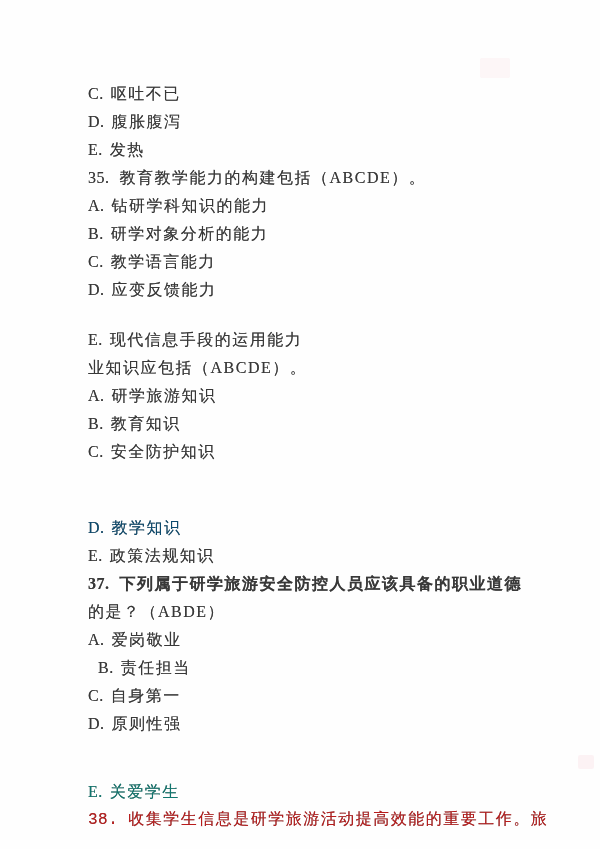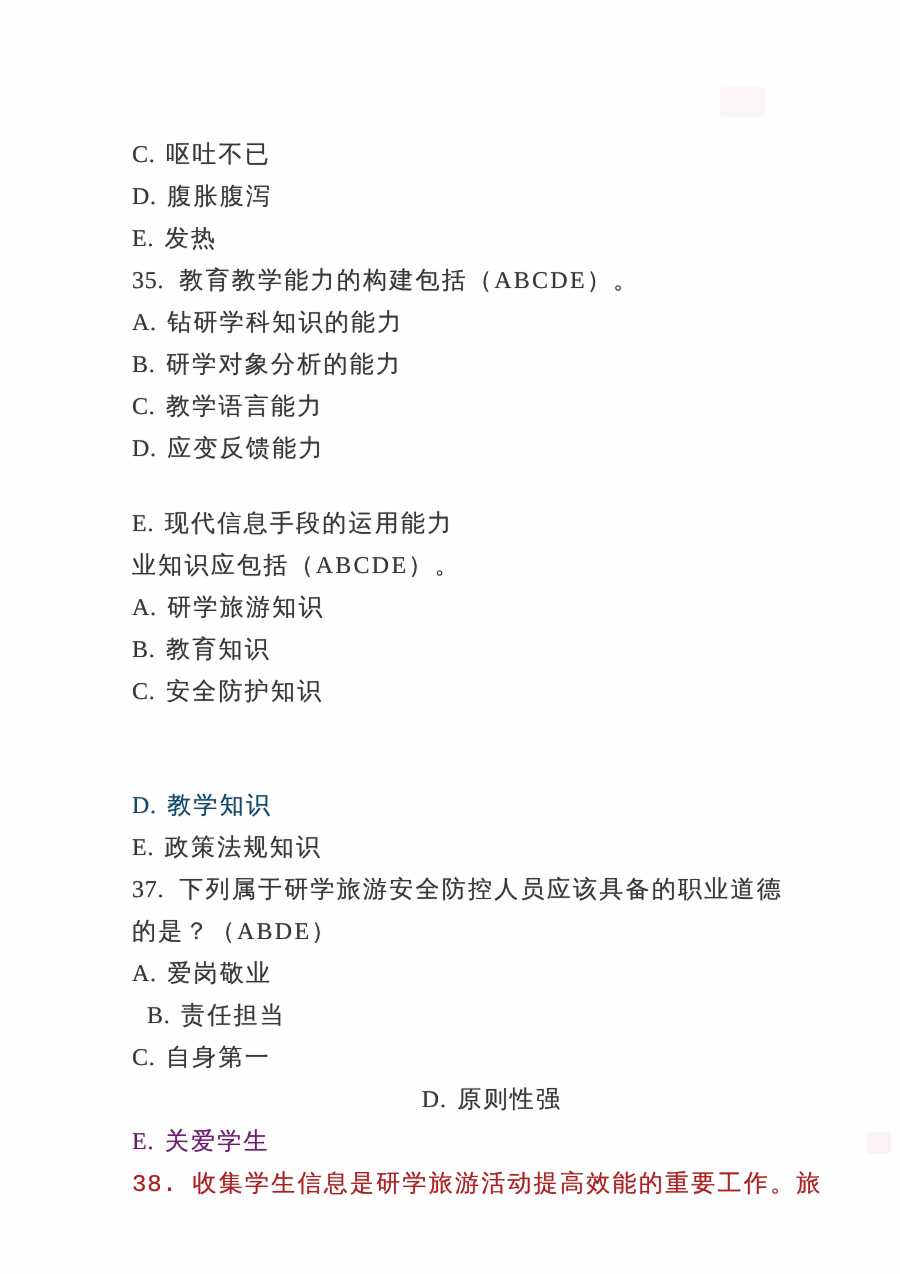--- a/index.html
+++ b/index.html
@@ -15,21 +15,21 @@
   .page {
     position: relative;
     width: 600px;
     height: 849px;
     overflow: hidden;
     background: linear-gradient(180deg, #fefefe 0%, #fdfdfd 100%);
   }
   .text-column {
     position: absolute;
     left: 88px;
-    top: 90px;
+    top: 80px;
     width: 480px;
   }
   .line {
     height: 28px;
     line-height: 28px;
     font-size: 16px;
     letter-spacing: 1.5px;
     color: #383838;
     white-space: nowrap;
     text-shadow: 0 0 0.6px rgba(56,56,56,0.65);
@@ -68,24 +68,24 @@
       <div class="line" style="color: rgb(56, 56, 56);"><span class="prefix">B.</span><span>研学对象分析的能力</span></div>
       <div class="line" style="color: rgb(56, 56, 56);"><span class="prefix">C.</span><span>教学语言能力</span></div>
       <div class="line" style="color: rgb(56, 56, 56);"><span class="prefix">D.</span><span>应变反馈能力</span></div>
       <div class="line" style="color: rgb(56, 56, 56); margin-top: 22px;"><span class="prefix">E.</span><span>现代信息手段的运用能力</span></div>
       <div class="line" style="color: rgb(56, 56, 56);"><span>业知识应包括（ABCDE）。</span></div>
       <div class="line" style="color: rgb(56, 56, 56);"><span class="prefix">A.</span><span>研学旅游知识</span></div>
       <div class="line" style="color: rgb(56, 56, 56);"><span class="prefix">B.</span><span>教育知识</span></div>
       <div class="line" style="color: rgb(56, 56, 56);"><span class="prefix">C.</span><span>安全防护知识</span></div>
       <div class="line" style="color: #0c4a6e; margin-top: 48px;"><span class="prefix">D.</span><span>教学知识</span></div>
       <div class="line" style="color: rgb(56, 56, 56);"><span class="prefix">E.</span><span>政策法规知识</span></div>
-      <div class="line" style="color: rgb(56, 56, 56);"><span class="prefix num">37.</span><span>下列属于研学旅游安全防控人员应该具备的职业道德</span></div>
+      <div class="line" style="color: rgb(56, 56, 56); font-weight: bold;"><span class="prefix num">37.</span><span>下列属于研学旅游安全防控人员应该具备的职业道德</span></div>
       <div class="line" style="color: rgb(56, 56, 56);"><span>的是？（ABDE）</span></div>
       <div class="line" style="color: rgb(56, 56, 56);"><span class="prefix">A.</span><span>爱岗敬业</span></div>
       <div class="line" style="color: rgb(56, 56, 56); margin-left: 10px;"><span class="prefix">B.</span><span>责任担当</span></div>
       <div class="line" style="color: rgb(56, 56, 56);"><span class="prefix">C.</span><span>自身第一</span></div>
-      <div class="line" style="color: rgb(56, 56, 56); text-align: center;"><span class="prefix">D.</span><span>原则性强</span></div>
-      <div class="line" style="color: #701a75;"><span class="prefix">E.</span><span>关爱学生</span></div>
+      <div class="line" style="color: rgb(56, 56, 56);"><span class="prefix">D.</span><span>原则性强</span></div>
+      <div class="line" style="color: #0f766e; margin-top: 40px;"><span class="prefix">E.</span><span>关爱学生</span></div>
       <div class="line" style="color: #b91c1c; font-family: Liberation Mono, monospace;"><span class="prefix num">38.</span><span>收集学生信息是研学旅游活动提高效能的重要工作。旅</span></div>
     </div>
   <div class="artifact artifact-1" style="background: rgb(251, 237, 239);"></div>
   <div class="artifact artifact-2" style="background: rgb(251, 237, 239);"></div>
 </div>
 
 </body></html>

